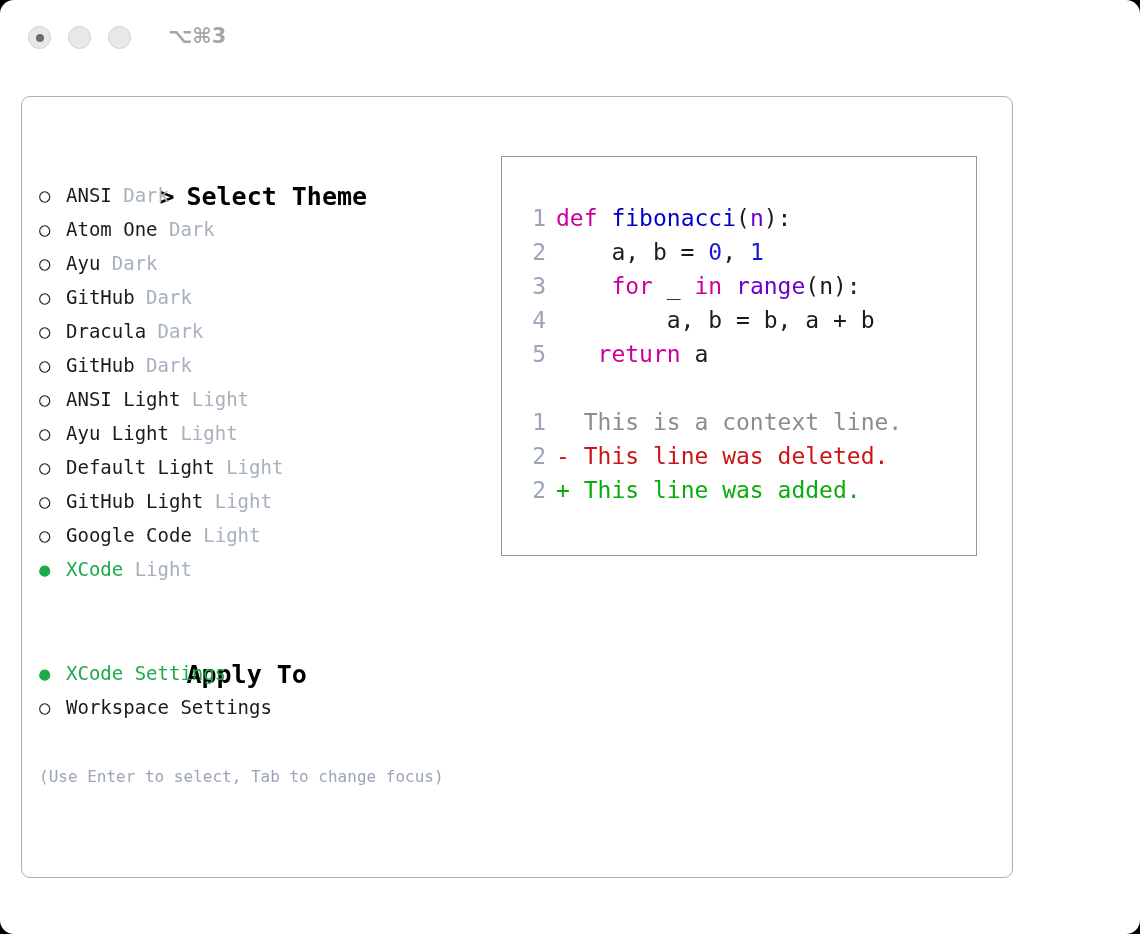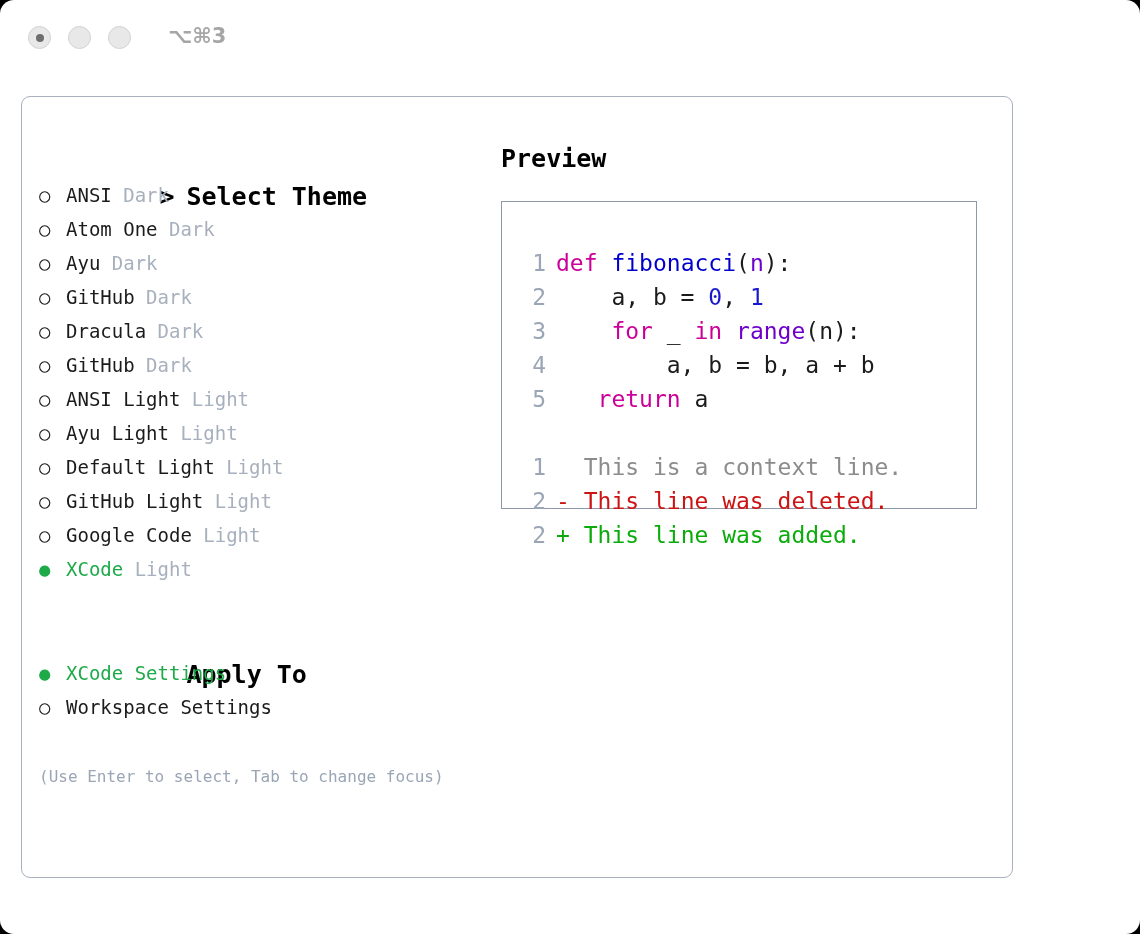--- a/index.html
+++ b/index.html
@@ -132,23 +132,23 @@
     top: 43px;
     width: 490px;
   }
   #preview-title {
     font-size: 25px;
     font-weight: bold;
     color: #000000;
     line-height: 38px;
   }
   #preview-box {
-    margin-top: 23px;
+    margin-top: 16px;
     width: 476px;
-    height: 308px;
+    height: 400px;
     border: 1.6px solid #8d99ab;
     box-sizing: border-box;
     background: #ffffff;
     position: relative;
   }
   #code-area {
     position: absolute;
     left: 17px;
     top: 44px;
     right: 8px;
@@ -220,21 +220,20 @@
 
       <div id="apply-items">
           <div class="row selected"><span class="marker">●</span><span class="name">XCode Settings</span></div>
           <div class="row"><span class="marker">○</span><span class="name">Workspace Settings</span></div>
         </div>
 
       <div id="hint">(Use Enter to select, Tab to change focus)</div>
     </div>
 
     <div id="right-col">
-      <div id="preview-title">Preview</div>
       <div id="preview-box">
         <div id="code-area">
             <div class="code-line"><span class="lineno">1</span><span class="tok-kw">def </span><span class="tok-fn">fibonacci</span><span class="tok-punc">(</span><span class="tok-var">n</span><span class="tok-punc">):</span></div>
             <div class="code-line"><span class="lineno">2</span><span class="tok-plain">    a, b = </span><span class="tok-num">0</span><span class="tok-plain">, </span><span class="tok-num">1</span></div>
             <div class="code-line"><span class="lineno">3</span><span class="tok-plain">    </span><span class="tok-kw">for</span><span class="tok-plain"> _ </span><span class="tok-kw">in</span><span class="tok-plain"> </span><span class="tok-var">range</span><span class="tok-punc">(n):</span></div>
             <div class="code-line"><span class="lineno">4</span><span class="tok-plain">        a, b = b, a + b</span></div>
             <div class="code-line"><span class="lineno">5</span><span class="tok-plain">   </span><span class="tok-kw">return</span><span class="tok-plain"> a</span></div>
             <div class="code-line blank">&nbsp;</div>
             <div class="code-line"><span class="lineno">1</span><span class="diff-ctx"> </span><span class="diff-ctx"> This is a context line.</span></div>
             <div class="code-line"><span class="lineno">2</span><span class="diff-del">-</span><span class="diff-del"> This line was deleted.</span></div>

